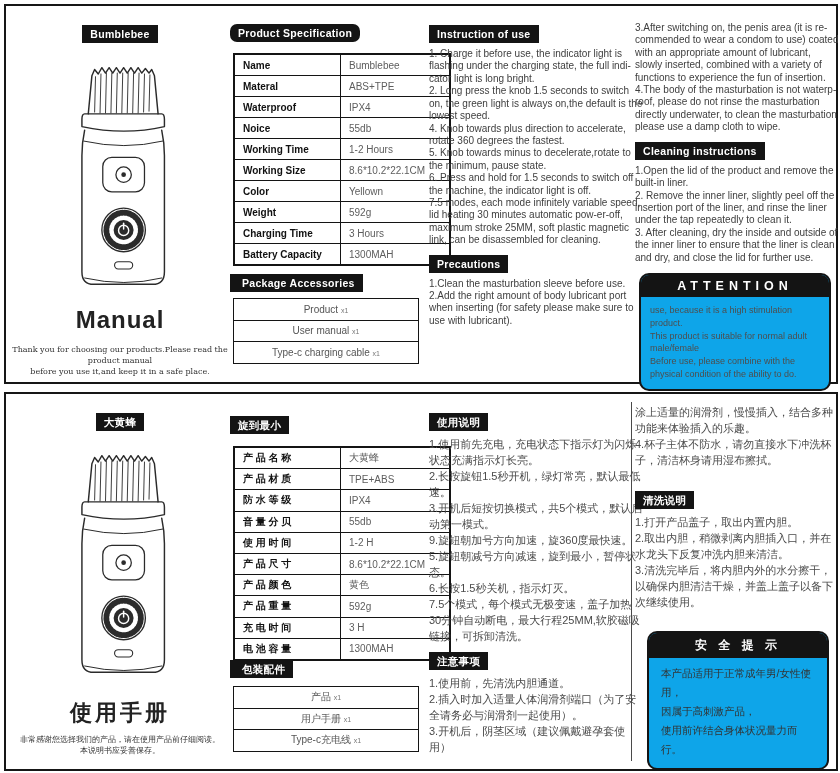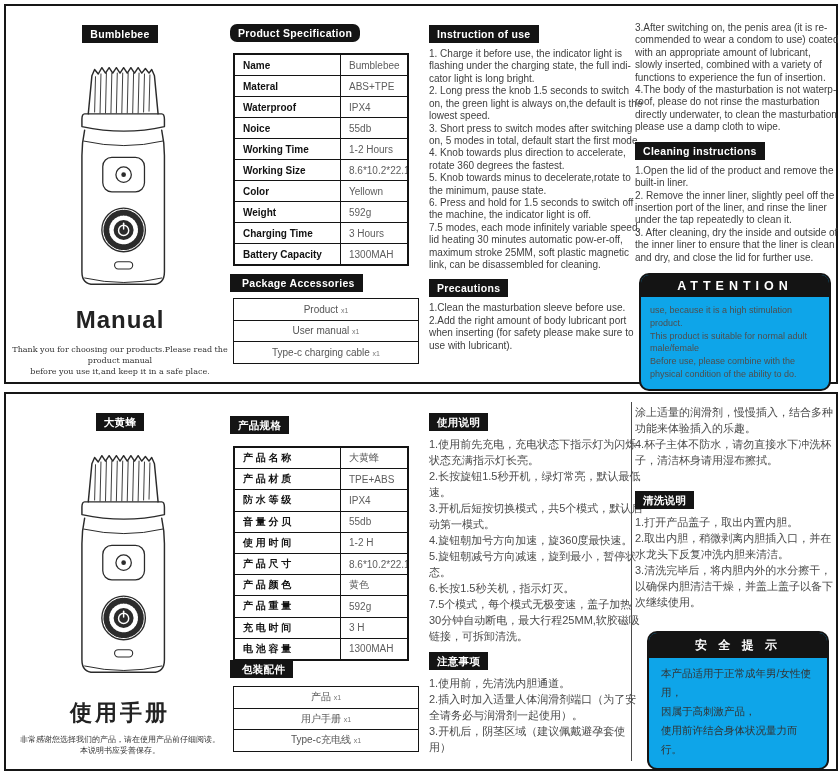--- a/index.html
+++ b/index.html
@@ -21,21 +21,21 @@
   .intro-note{position:absolute;left:6px;right:6px;font-size:8px;line-height:11px;
        font-family:"DejaVu Serif",serif;color:#333;}
   #panel-en .intro-note{top:338px;}
   #panel-cn .intro-note{top:340px;font-family:"Liberation Sans",sans-serif;}
 
   
   .spec-col{position:absolute;left:221px;top:0;width:194px;height:100%;}
   .spec-tag{position:absolute;left:3px;}
   #panel-en .spec-tag{top:18px;border-radius:7px;} #panel-cn .spec-tag{top:22px;}
   table{border-collapse:collapse;}
-  .spec-table{position:absolute;left:6px;width:176px;border:2px solid #141414;table-layout:fixed;}
+  .spec-table{position:absolute;left:6px;width:218px;border:2px solid #141414;table-layout:fixed;}
   #panel-en .spec-table{top:47px;} #panel-cn .spec-table{top:52px;}
   .spec-table td{border:1.5px solid #141414;height:20px;font-size:10px;padding:0 2px 0 8px;
        overflow:hidden;white-space:nowrap;}
   #panel-cn .spec-table td{height:20.2px;}
   .spec-table td.lbl{font-weight:bold;width:95px;color:#111;}
   .spec-table td.val{color:#5d5d5d;}
   .pkg-tag{position:absolute;left:3px;padding-left:12px;}
   #panel-en .pkg-tag{top:268px;} #panel-cn .pkg-tag{top:266px;}
   .pkg-table{position:absolute;left:6px;width:186px;border:1.5px solid #141414;table-layout:fixed;}
   #panel-en .pkg-table{top:292px;} #panel-cn .pkg-table{top:292px;}
@@ -161,21 +161,20 @@
             <td><span>Type-c charging cable</span> <span class="qty">x1</span></td>
           </tr>
     </tbody>
       </table>
   </div>
 
   <div class="mid-col txt en-txt">
     <div class="sec-tag"><span class="tag">Instruction of use</span></div>
     <p>1. Charge it before use, the indicator light is flashing under the charging state, the full indi-cator light is long bright.</p>
     <p>2. Long press the knob 1.5 seconds to switch on, the green light is always on,the default is the lowest speed.</p>
-    <p>3. Short press to switch modes after switching on, 5 modes in total, default start the first mode.</p>
     <p>4. Knob towards plus direction to accelerate, rotate 360 degrees the fastest.</p>
     <p>5. Knob towards minus to decelerate,rotate to the minimum, pause state.</p>
     <p>6. Press and hold for 1.5 seconds to switch off the machine, the indicator light is off.</p>
     <p>7.5 modes, each mode infinitely variable speed, lid heating 30 minutes automatic pow-er-off, maximum stroke 25MM, soft plastic magnetic link, can be disassembled for cleaning.</p>
     <div class="sec-tag mt"><span class="tag">Precautions</span></div>
     <p>1.Clean the masturbation sleeve before use.</p>
     <p>2.Add the right amount of body lubricant port when inserting (for safety please make sure to use with lubricant).</p>
   </div>
 
   <div class="right-col txt en-txt">
@@ -224,21 +223,21 @@
       </g>
     </svg>
     <div class="big-title">使用手册</div>
     <div class="intro-note">
       <div>非常感谢您选择我们的产品，请在使用产品前仔细阅读。</div>
       <div>本说明书应妥善保存。</div>
     </div>
   </div>
 
   <div class="spec-col">
-    <span class="tag spec-tag">产品规格</span>
+    <span class="tag spec-tag">旋到最小</span>
     <table class="spec-table">
       <tbody>
           <tr>
             <td class="lbl">产 品 名 称</td>
             <td class="val">大黄蜂</td>
           </tr>
       <tr>
             <td class="lbl">产 品 材 质</td>
             <td class="val">TPE+ABS</td>
           </tr>
@@ -290,21 +289,21 @@
           </tr>
     </tbody>
       </table>
   </div>
 
   <div class="mid-col txt cn-txt">
     <div class="sec-tag"><span class="tag">使用说明</span></div>
     <p>1.使用前先充电，充电状态下指示灯为闪烁状态充满指示灯长亮。</p>
     <p>2.长按旋钮1.5秒开机，绿灯常亮，默认最低速。</p>
     <p>3.开机后短按切换模式，共5个模式，默认启动第一模式。</p>
-    <p>4.旋钮朝加号方向加速，旋360度最快速。</p>
+    <p>9.旋钮朝加号方向加速，旋360度最快速。</p>
     <p>5.旋钮朝减号方向减速，旋到最小，暂停状态。</p>
     <p>6.长按1.5秒关机，指示灯灭。</p>
     <p>7.5个模式，每个模式无极变速，盖子加热30分钟自动断电，最大行程25MM,软胶磁吸链接，可拆卸清洗。</p>
     <div class="sec-tag mt"><span class="tag">注意事项</span></div>
     <p>1.使用前，先清洗内胆通道。</p>
     <p>2.插入时加入适量人体润滑剂端口（为了安全请务必与润滑剂一起使用）。</p>
     <p>3.开机后，阴茎区域（建议佩戴避孕套使用）</p>
   </div>
 
   <div class="right-col txt cn-txt">

